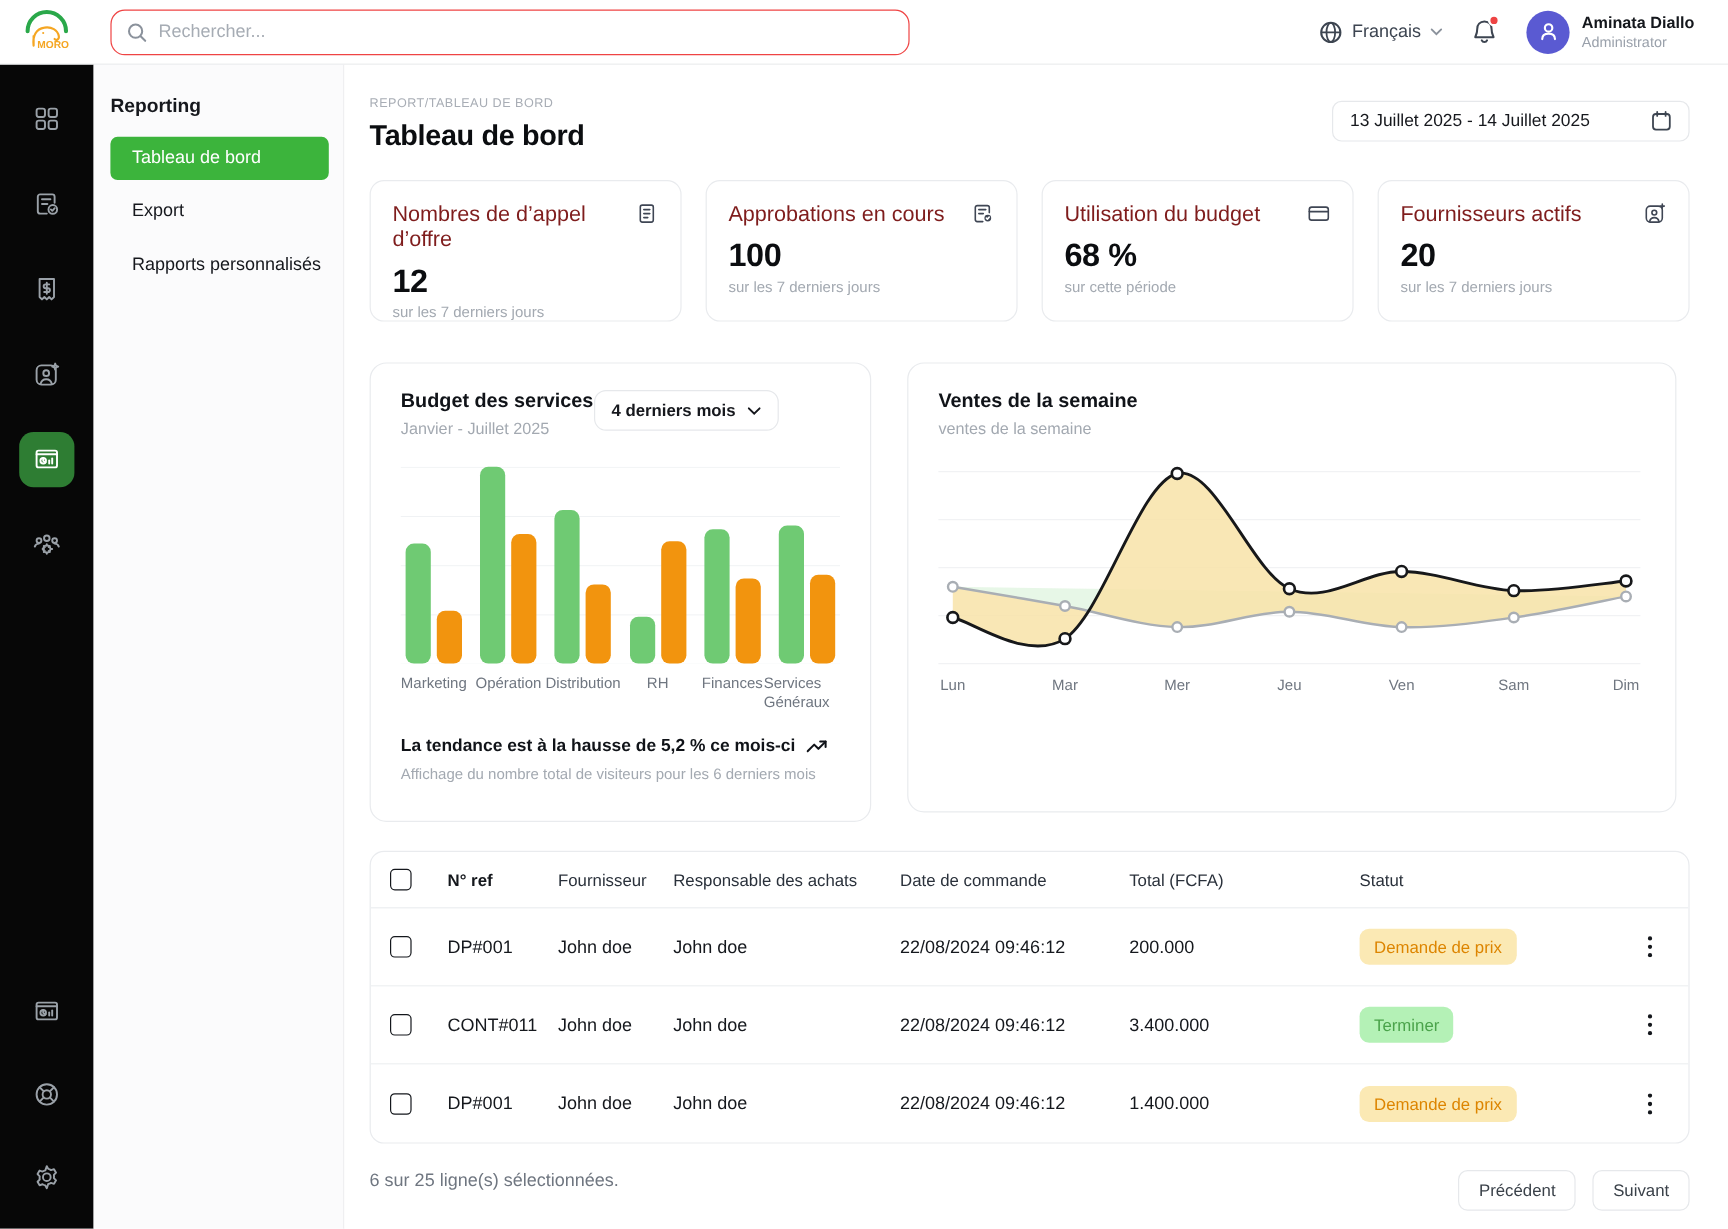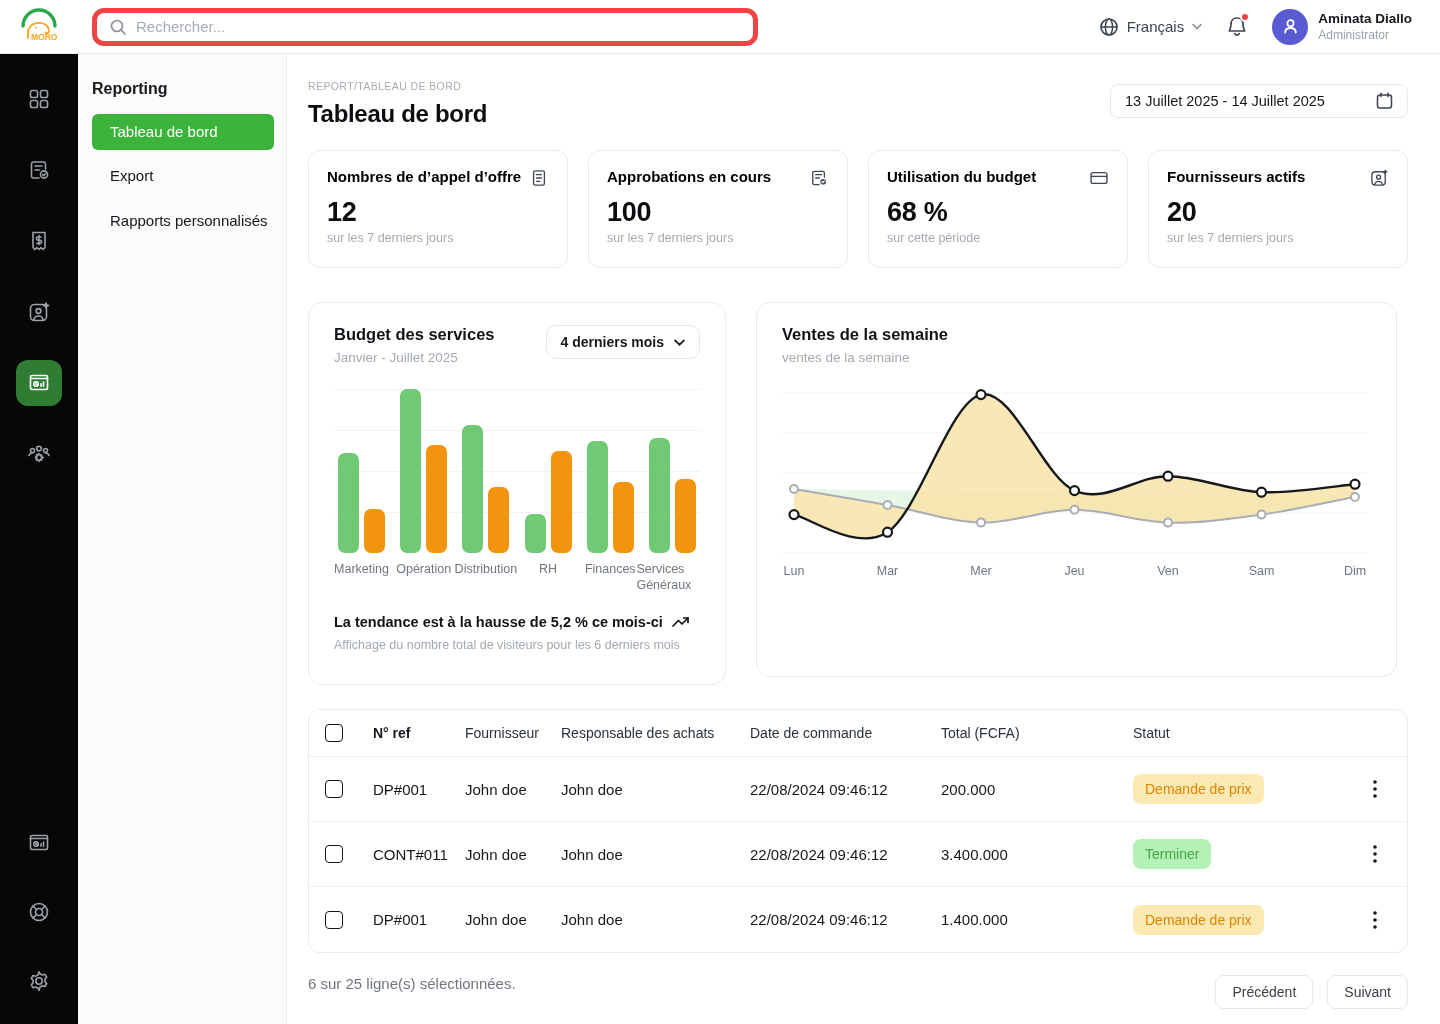--- a/index.html
+++ b/index.html
@@ -1,21 +1,21 @@
 <!DOCTYPE html>
 <html style="--accent: #3cb43c; --railActive: #2e7d33; --barGreen: #6fca73; --barOrange: #f2940e; --lineDark: #17181a; --lineGray: #a9aeb4; --fillYellow: #f8e3a8; --fillGreen: #e4f6e4; --badgeYbg: #fbe9b4; --badgeYtext: #dd8500; --badgeGbg: #b4f1b6; --badgeGtext: #4aa34a; --avatar: #5a5ad2; --notif: #ee4444;"><head>
 <meta charset="utf-8">
 <style>
   * { margin:0; padding:0; box-sizing:border-box; }
   html,body { width:1440px; height:1024px; background:#fff; font-family:"Liberation Sans", sans-serif; color:#15181d; overflow:hidden; }
 
   
   .topbar { height:54px; display:flex; align-items:center; border-bottom:1px solid #e9eaec; background:#fff; }
   .logo-box { width:78px; display:flex; justify-content:center; align-items:center; }
-  .searchbar { margin-left:14px; width:666px; height:38px; border:5px solid #ef4444; border-radius:12px; display:flex; align-items:center; padding:0 12px; gap:9px; }
+  .searchbar { margin-left:14px; width:666px; height:38px; border:1px solid #ef4444; border-radius:12px; display:flex; align-items:center; padding:0 12px; gap:9px; }
   .searchbar input { border:0; outline:0; flex:1; font-size:15px; color:#15181d; font-family:inherit; background:transparent; }
   .searchbar input::placeholder { color:#a6acb4; }
   .topbar-right { margin-left:auto; display:flex; align-items:center; gap:24px; padding-right:28px; }
   .lang { display:flex; align-items:center; gap:8px; font-size:15px; color:#3d4551; cursor:pointer;text-align:center; }
   .bell-wrap { position:relative; cursor:pointer; display:flex; }
   .bell-dot { position:absolute; top:-3px; right:-2px; width:10px; height:10px; border-radius:50%; background:var(--notif); border:2px solid #fff; }
   .userchip { display:flex; align-items:center; gap:10px; cursor:pointer; }
   .avatar { width:36px; height:36px; border-radius:50%; background:var(--avatar); display:flex; align-items:center; justify-content:center; }
   .user-name { font-size:13.5px; font-weight:700; color:#14171c; }
   .user-role { font-size:12px; color:#9aa1ab; margin-top:2px; }
@@ -38,29 +38,29 @@
   main { flex:1; padding:26px 32px 0 21px; background:#fff; }
   .page-head { display:flex; justify-content:space-between; align-items:flex-start; }
   .breadcrumb { font-size:10.5px; color:#a8adb5; letter-spacing:.4px; }
   .page-title { font-size:24px; font-weight:800; color:#0b0d10; margin-top:8px; letter-spacing:-.3px; }
   .datebtn { width:298px; height:34px; border:1px solid #e6e8eb; border-radius:8px; display:flex; align-items:center; justify-content:space-between; padding:0 14px; font-size:14.5px; color:#16181d; background:#fff; cursor:pointer; margin-top:4px; }
 
   
   .stats { display:flex; gap:20px; margin-top:22px; }
   .stat-card { width:260px; height:118px; border:1px solid #e9ebee; border-radius:12px; padding:17px 18px; background:#fff; }
   .stat-head { display:flex; justify-content:space-between; align-items:flex-start; }
-  .stat-title { font-size:15px; font-weight:700; color:#000000; }
+  .stat-title { font-size:18px; font-weight:400; color:#7f1d1d; }
   .stat-value { font-size:27px; font-weight:800; color:#0b0d10; margin-top:9px; letter-spacing:-.3px; }
   .stat-caption { font-size:12.5px; color:#a3a9b1; margin-top:3px; }
 
   
   .charts { display:flex; gap:30px; margin-top:34px; align-items:flex-start; }
   .card { border:1px solid #e9ebee; border-radius:14px; background:#fff; }
   .budget-card { width:418px; height:383px; padding:22px 25px; }
-  .card-head { display:flex; justify-content:space-between; align-items:flex-start; }
+  .card-head { display:flex; align-items:flex-start; }
   .card-title { font-size:16.5px; font-weight:700; color:#101318; }
   .card-sub { font-size:13.5px; color:#a3a9b1; margin-top:6px; }
   .pill-select { border:1px solid #e6e8eb; border-radius:10px; height:34px; padding:0 14px; display:flex; align-items:center; gap:10px; font-size:14px; font-weight:600; color:#16181d; background:#fff; cursor:pointer; }
 
   .barchart { margin-top:24px; position:relative; height:164px; }
   .bc-grid { position:absolute; inset:0; background-image:linear-gradient(to bottom, #f0f2f4 1px, transparent 1px); background-size:100% 41px; }
   .bc-cols { position:absolute; inset:0; display:flex; justify-content:space-between; padding:0 4px; align-items:flex-end; }
   .bc-col { display:flex; gap:5px; align-items:flex-end; height:100%; }
   .bar { width:21px; border-radius:7px; }
   .bc-labels { position:relative; height:36px; margin-top:9px; display:flex; justify-content:space-between; padding:0 4px; }

